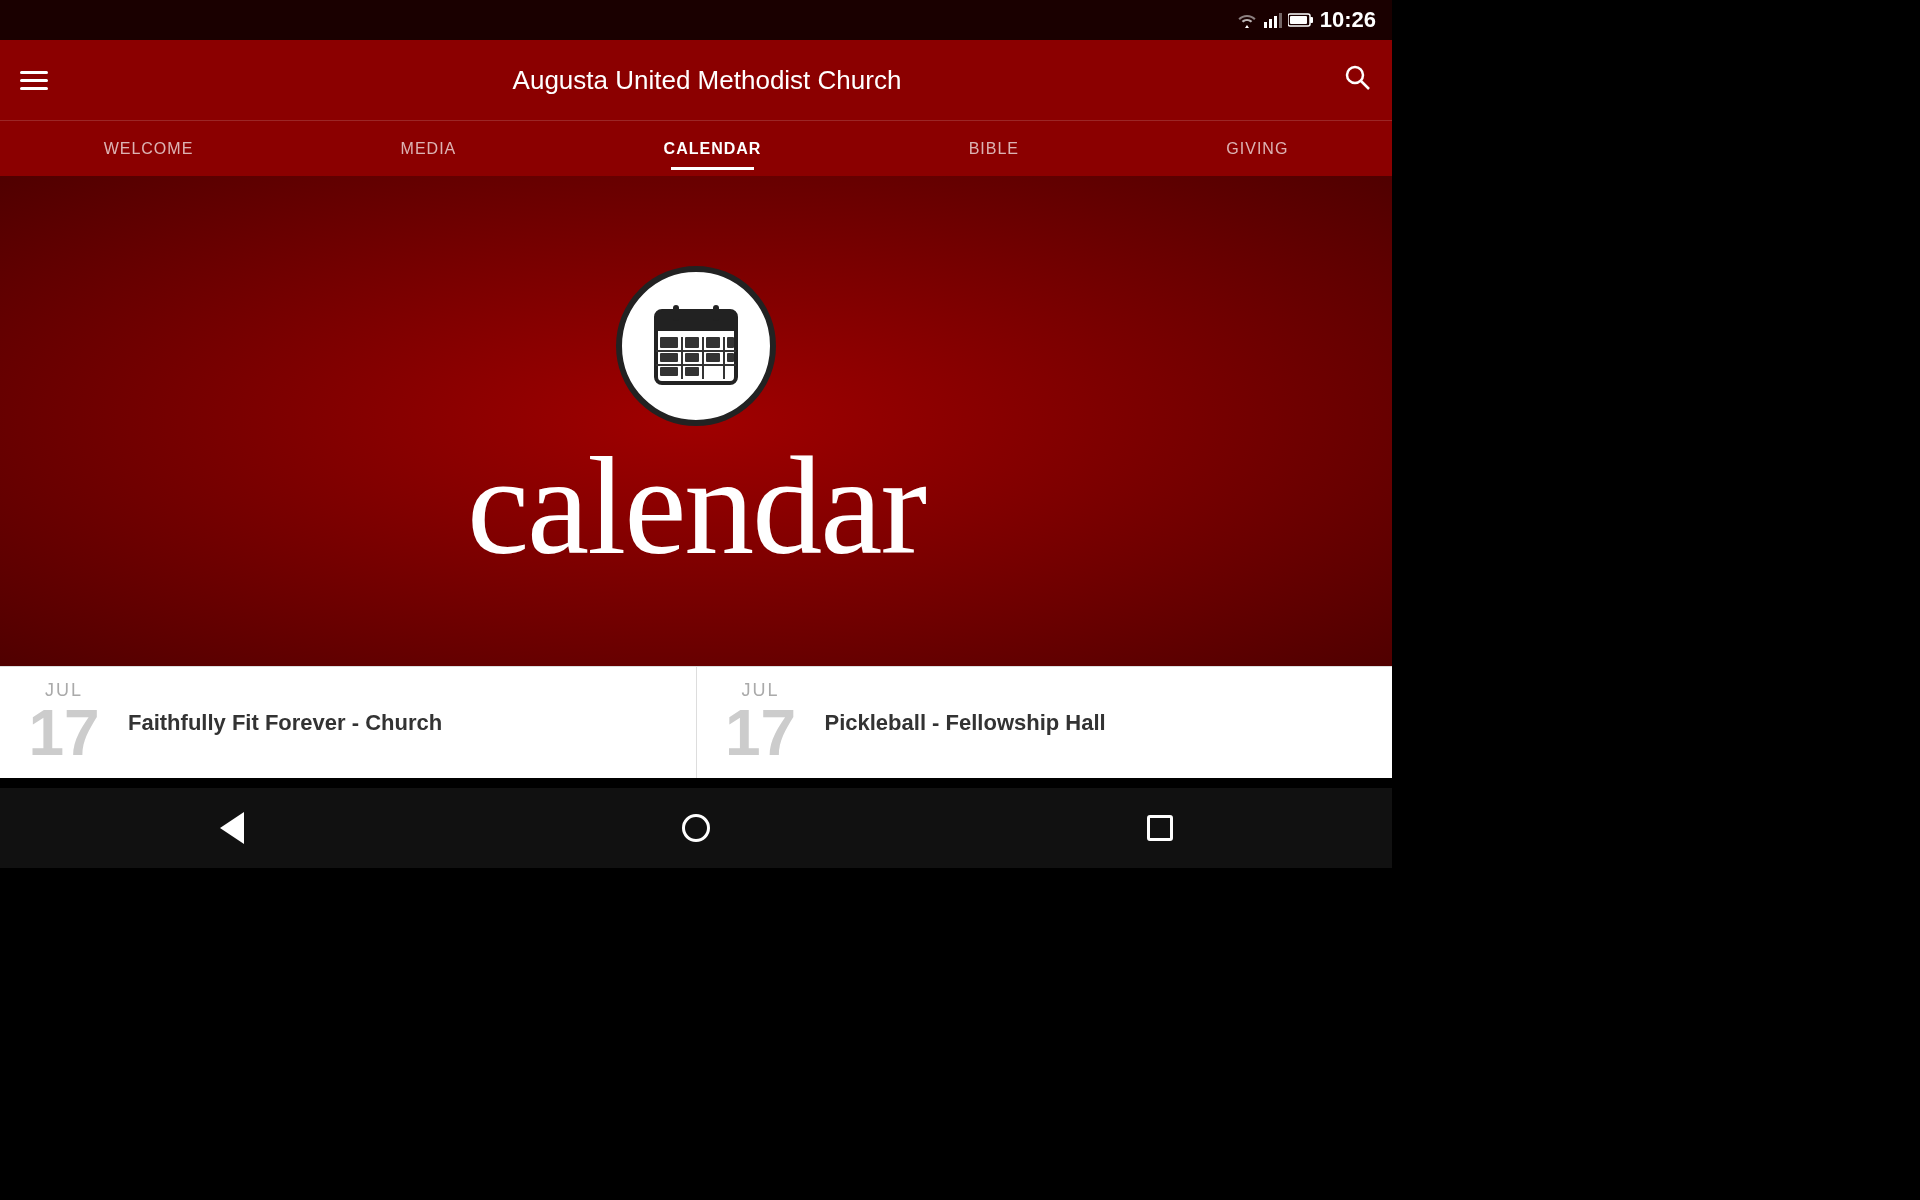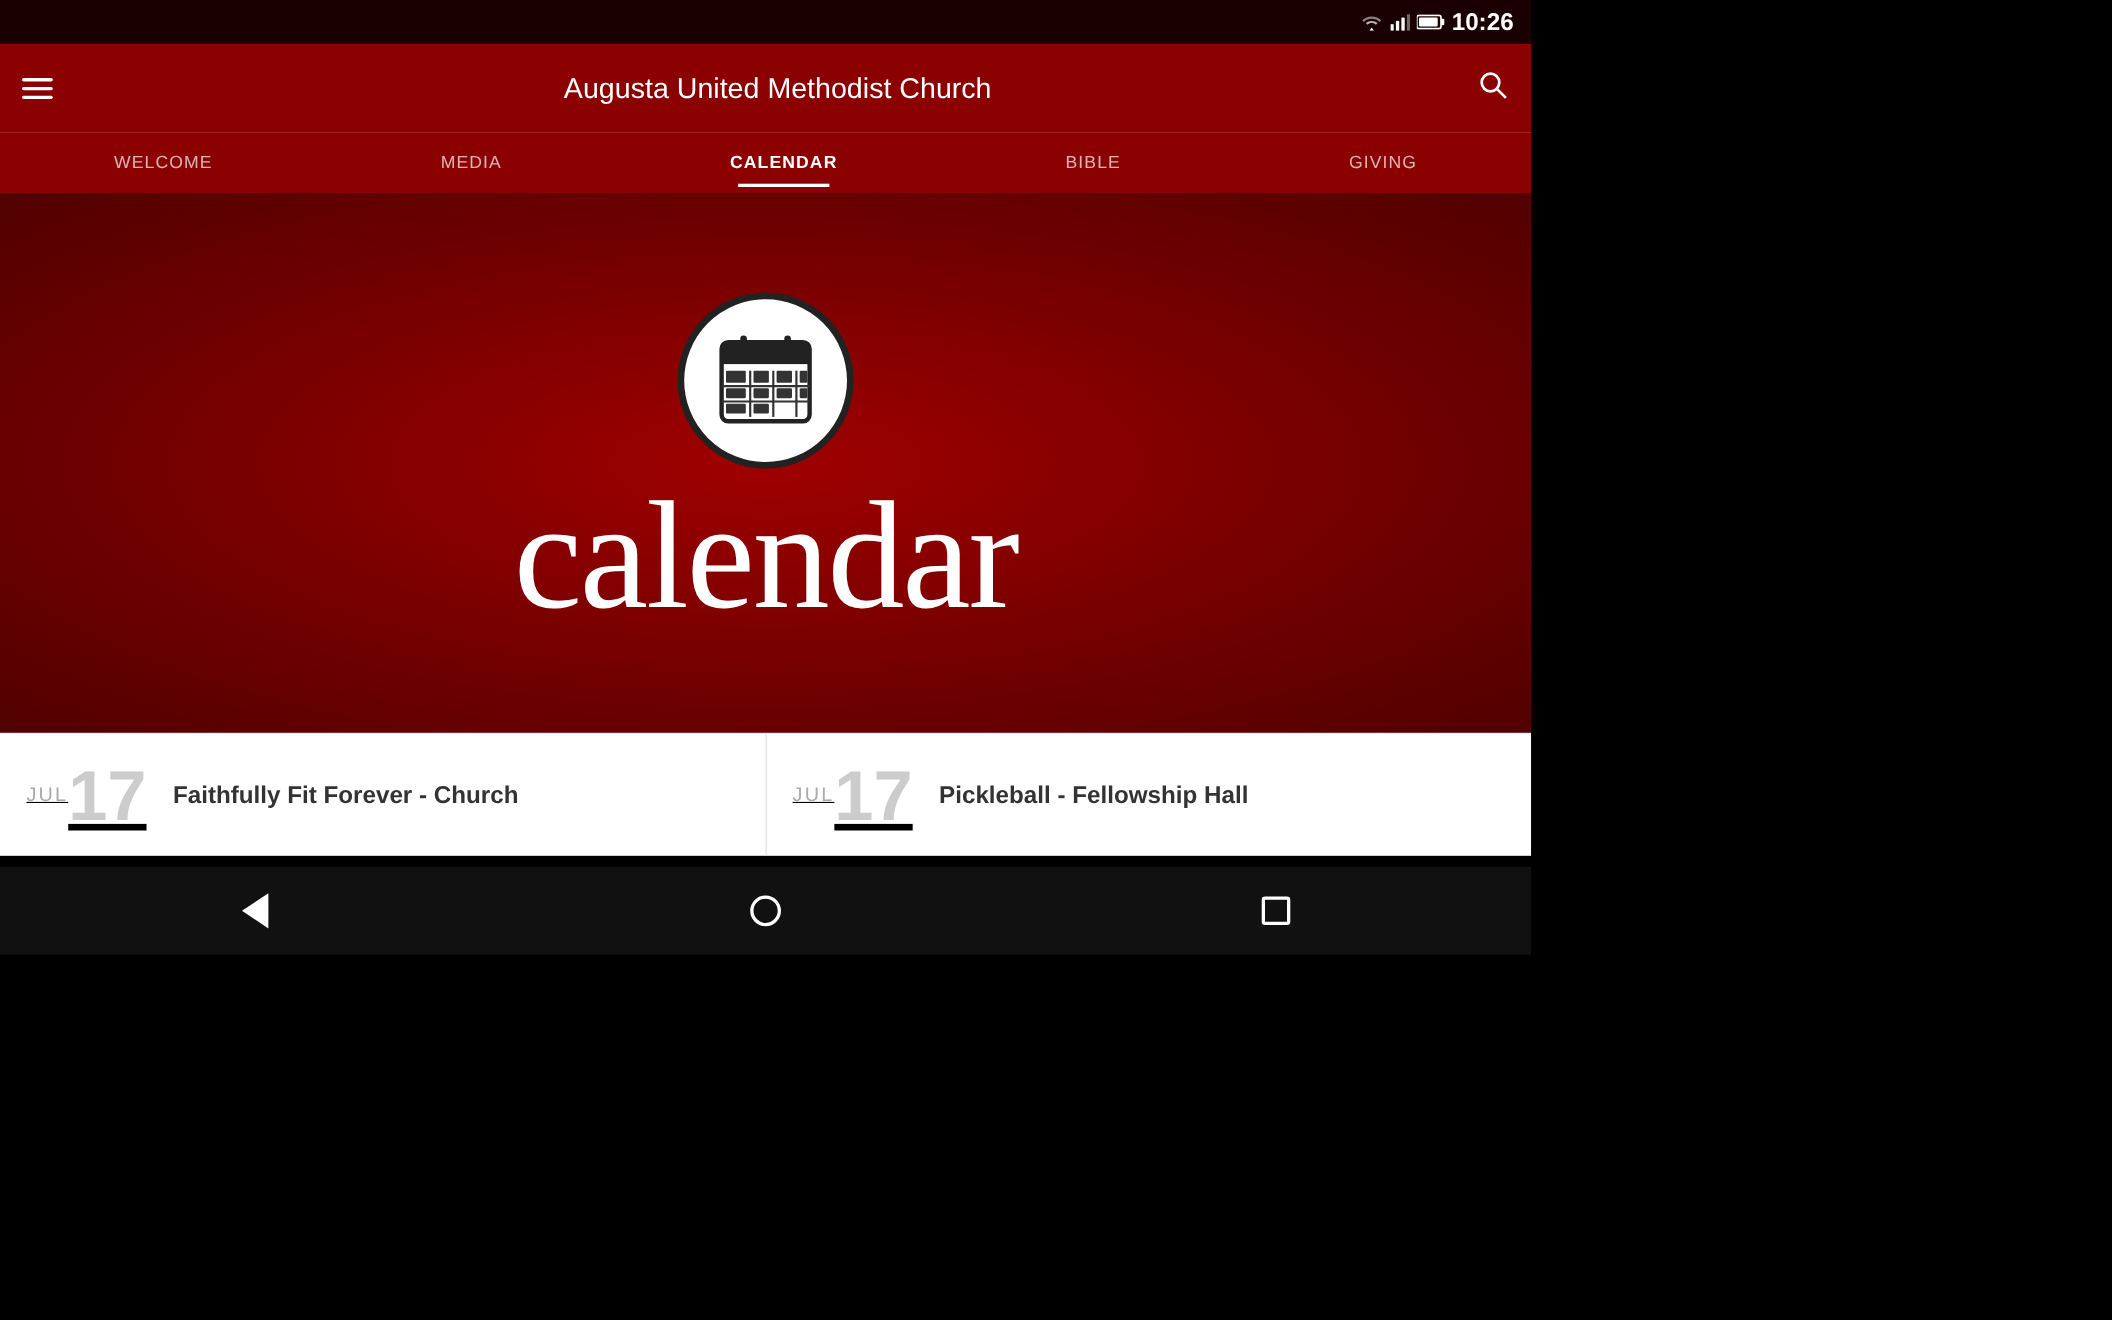--- a/index.html
+++ b/index.html
@@ -175,25 +175,24 @@
       padding: 16px 24px;
       border-right: 1px solid #ddd;
     }
 
     .event-card:last-child {
       border-right: none;
     }
 
     .event-date {
       display: flex;
-      flex-direction: row;
+      flex-direction: column;
       align-items: center;
       margin-right: 24px;
       min-width: 80px;
-      text-decoration: underline;
     }
 
     .event-month {
       color: #aaa;
       font-size: 18px;
       font-weight: 500;
       letter-spacing: 2px;
     }
 
     .event-day {

